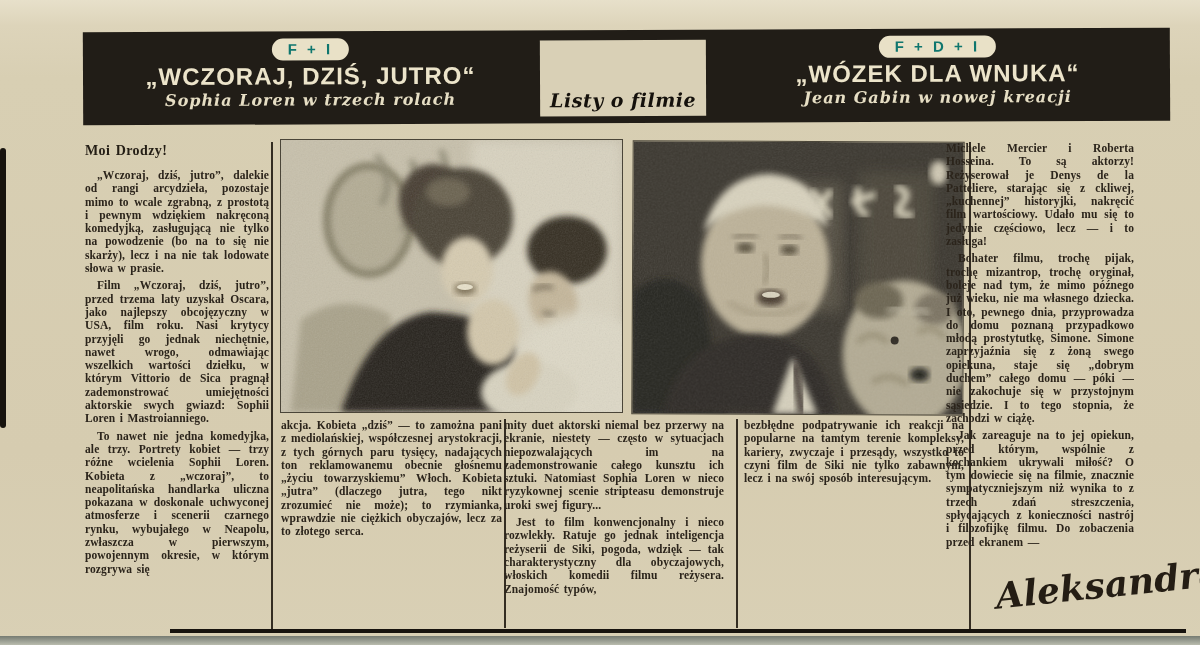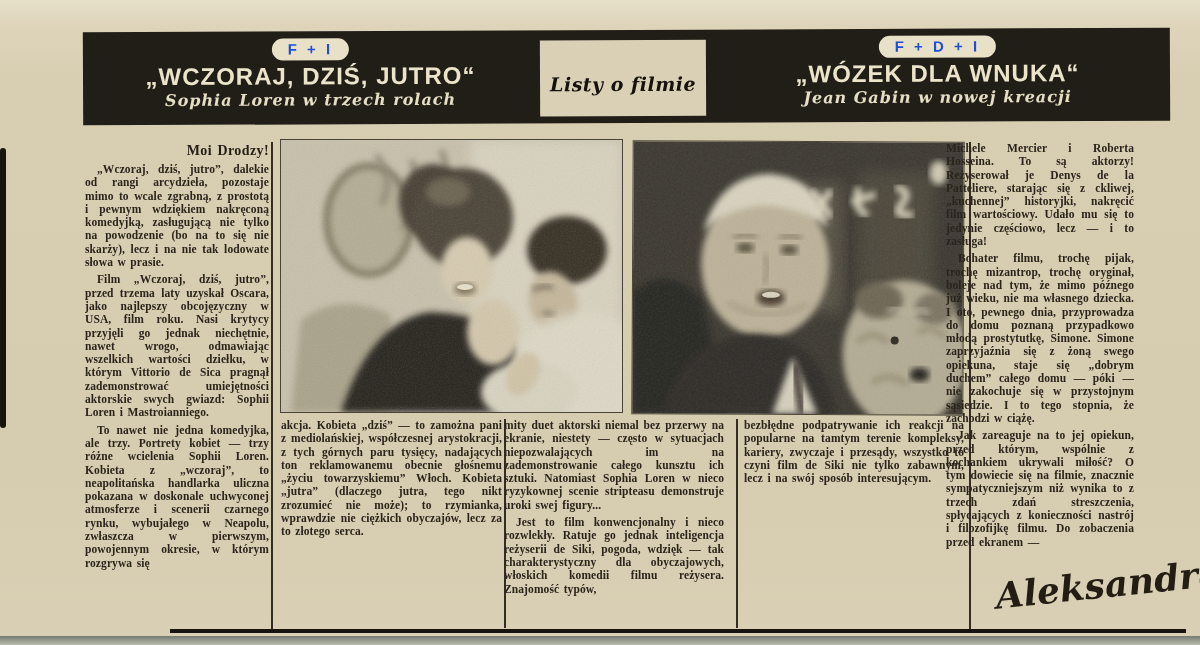--- a/index.html
+++ b/index.html
@@ -4,33 +4,33 @@
 <style>
   html,body{margin:0;padding:0;}
   .page{position:relative;width:1200px;height:645px;overflow:hidden;
     background:linear-gradient(180deg,#e7e0ca 0%,#ddd4ba 4%,#d8cfb3 12%,#d6ccb0 70%,#d9d0b5 100%);
     font-family:"Liberation Serif",serif;}
   
   .banner{position:absolute;left:83px;top:30px;width:1087px;height:93px;background:#211d17;transform:rotate(-0.25deg);}
   .bz{position:absolute;top:0;height:100%;display:flex;flex-direction:column;align-items:center;}
   .bz-left{left:0;width:455px;}
   .bz-right{left:622px;width:465px;}
-  .badge{margin-top:7px;background:#e9e1c7;color:#1d4ed8;border-radius:13px;padding:1px 16px;
+  .badge{margin-top:7px;background:#e9e1c7;color:#0f766e;border-radius:13px;padding:1px 16px;
     font:bold 15px/20px "Liberation Sans",sans-serif;letter-spacing:3px;white-space:nowrap;}
   .btitle{margin-top:3px;color:#ece4ca;font:bold 24px/26px "Liberation Sans",sans-serif;letter-spacing:1px;white-space:nowrap;}
   .bsub{margin-top:2px;color:#e6dec4;font:italic bold 16px/18px "DejaVu Serif",serif;letter-spacing:1px;white-space:nowrap;}
   .whitebox{position:absolute;left:457px;top:10px;width:166px;height:76px;background:#d9d0b6;
-    display:flex;align-items:flex-end;justify-content:center;padding-bottom:22px;box-sizing:border-box;}
+    display:flex;align-items:flex-end;justify-content:center;padding-bottom:6px;box-sizing:border-box;}
   .listy{font:italic bold 19px/20px "DejaVu Serif",serif;color:#15110c;letter-spacing:0.5px;}
   
   .col{position:absolute;text-align:justify;font-weight:bold;font-size:11.5px;line-height:13.3px;
     color:#2b241b;overflow:hidden;letter-spacing:0.1px;word-spacing:1.5px;}
   .col p{margin:0 0 4px 0;text-indent:12px;}
   .col p.noind{text-indent:0;}
-  .col h2{margin:0 0 4px 0;font:bold 14px/17px "Liberation Serif",serif;text-align:right;letter-spacing:0.4px;color:#241e15;}
+  .col h2{margin:0 0 10px 0;font:bold 14px/17px "Liberation Serif",serif;text-align:left;letter-spacing:0.4px;color:#241e15;}
   #col1{left:85px;top:142px;width:184px;height:490px;}
   #col2{left:281px;top:419px;width:221px;height:212px;}
   #col3{left:504px;top:419px;width:220px;height:212px;}
   #col4{left:744px;top:419px;width:220px;height:212px;}
   #col5{left:946px;top:142px;width:188px;height:440px;}
   
   .vrule{position:absolute;width:2px;background:#342d22;}
   #v1{left:271px;top:142px;height:489px;}
   #v2{left:504px;top:419px;height:209px;}
   #v3{left:736px;top:419px;height:209px;}

